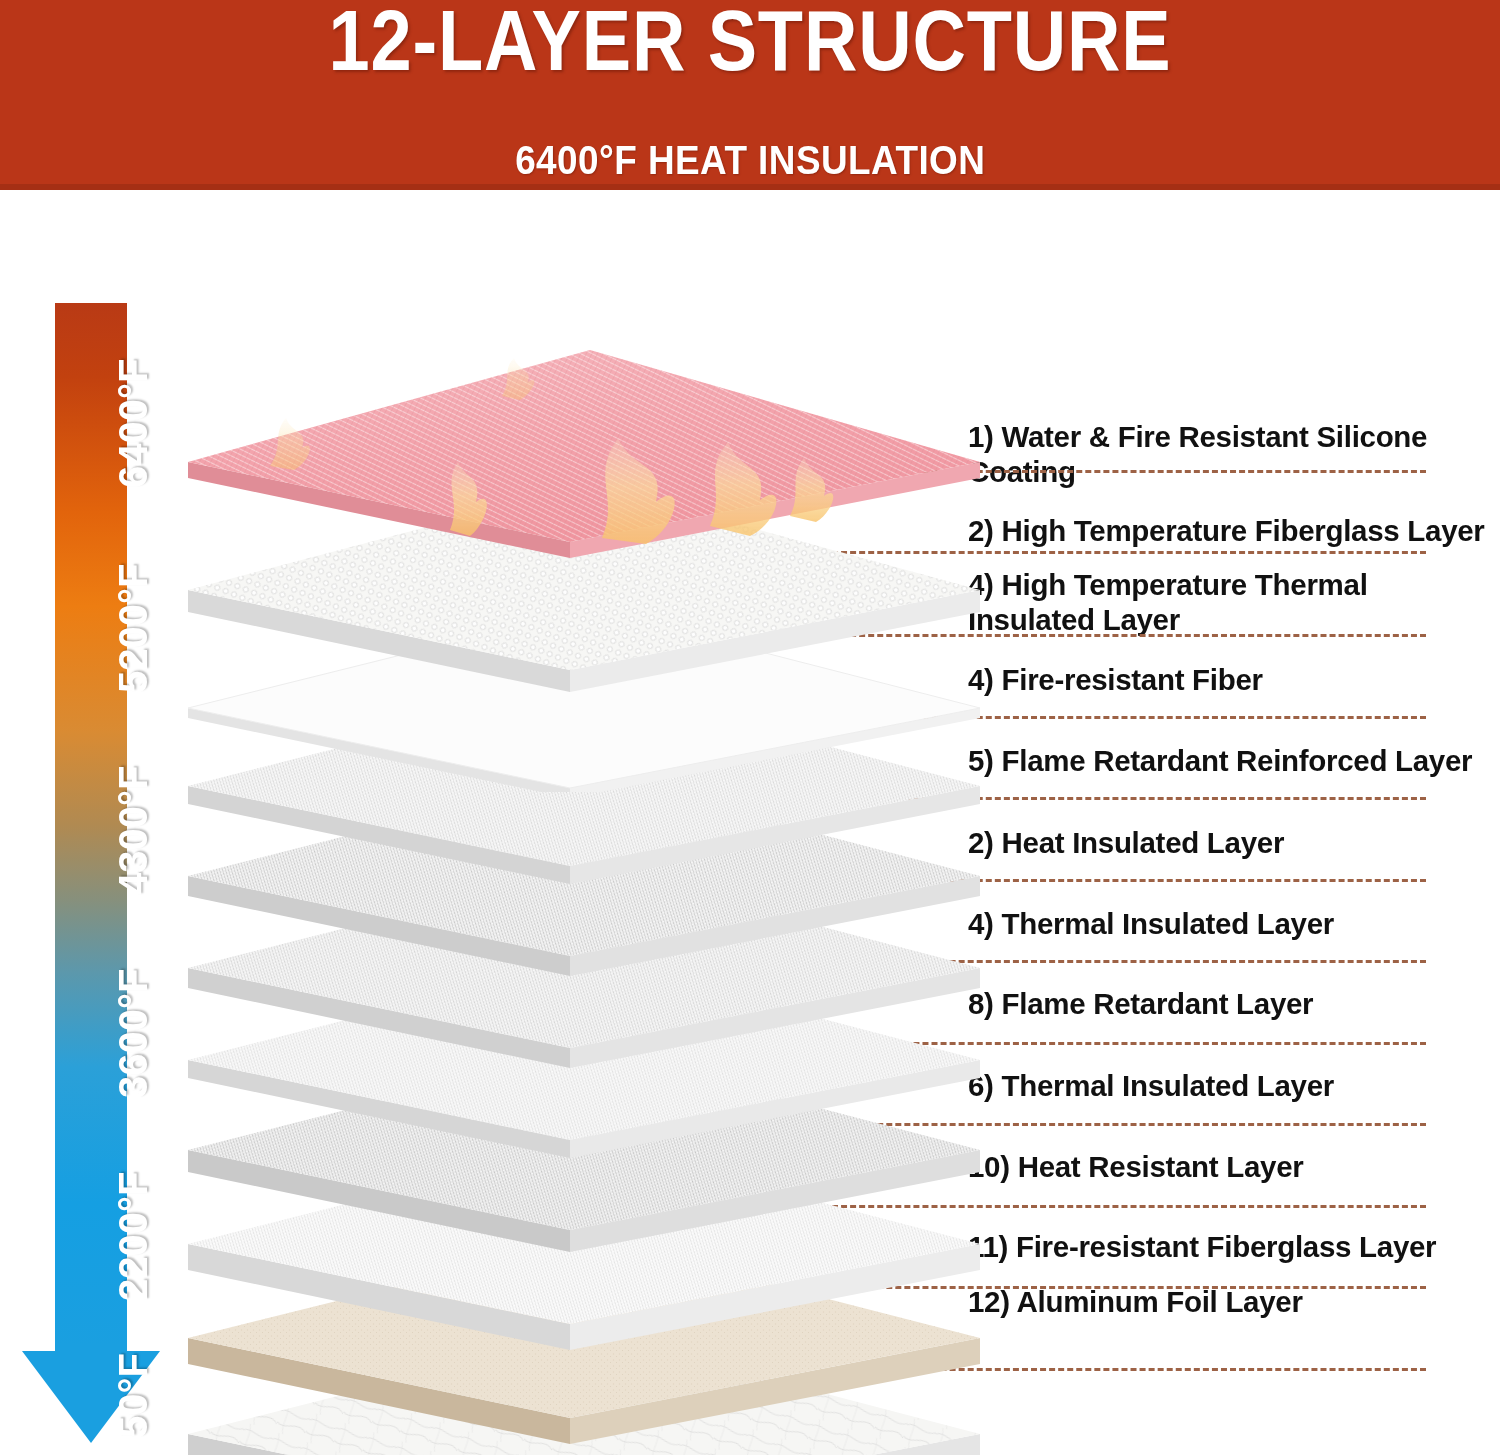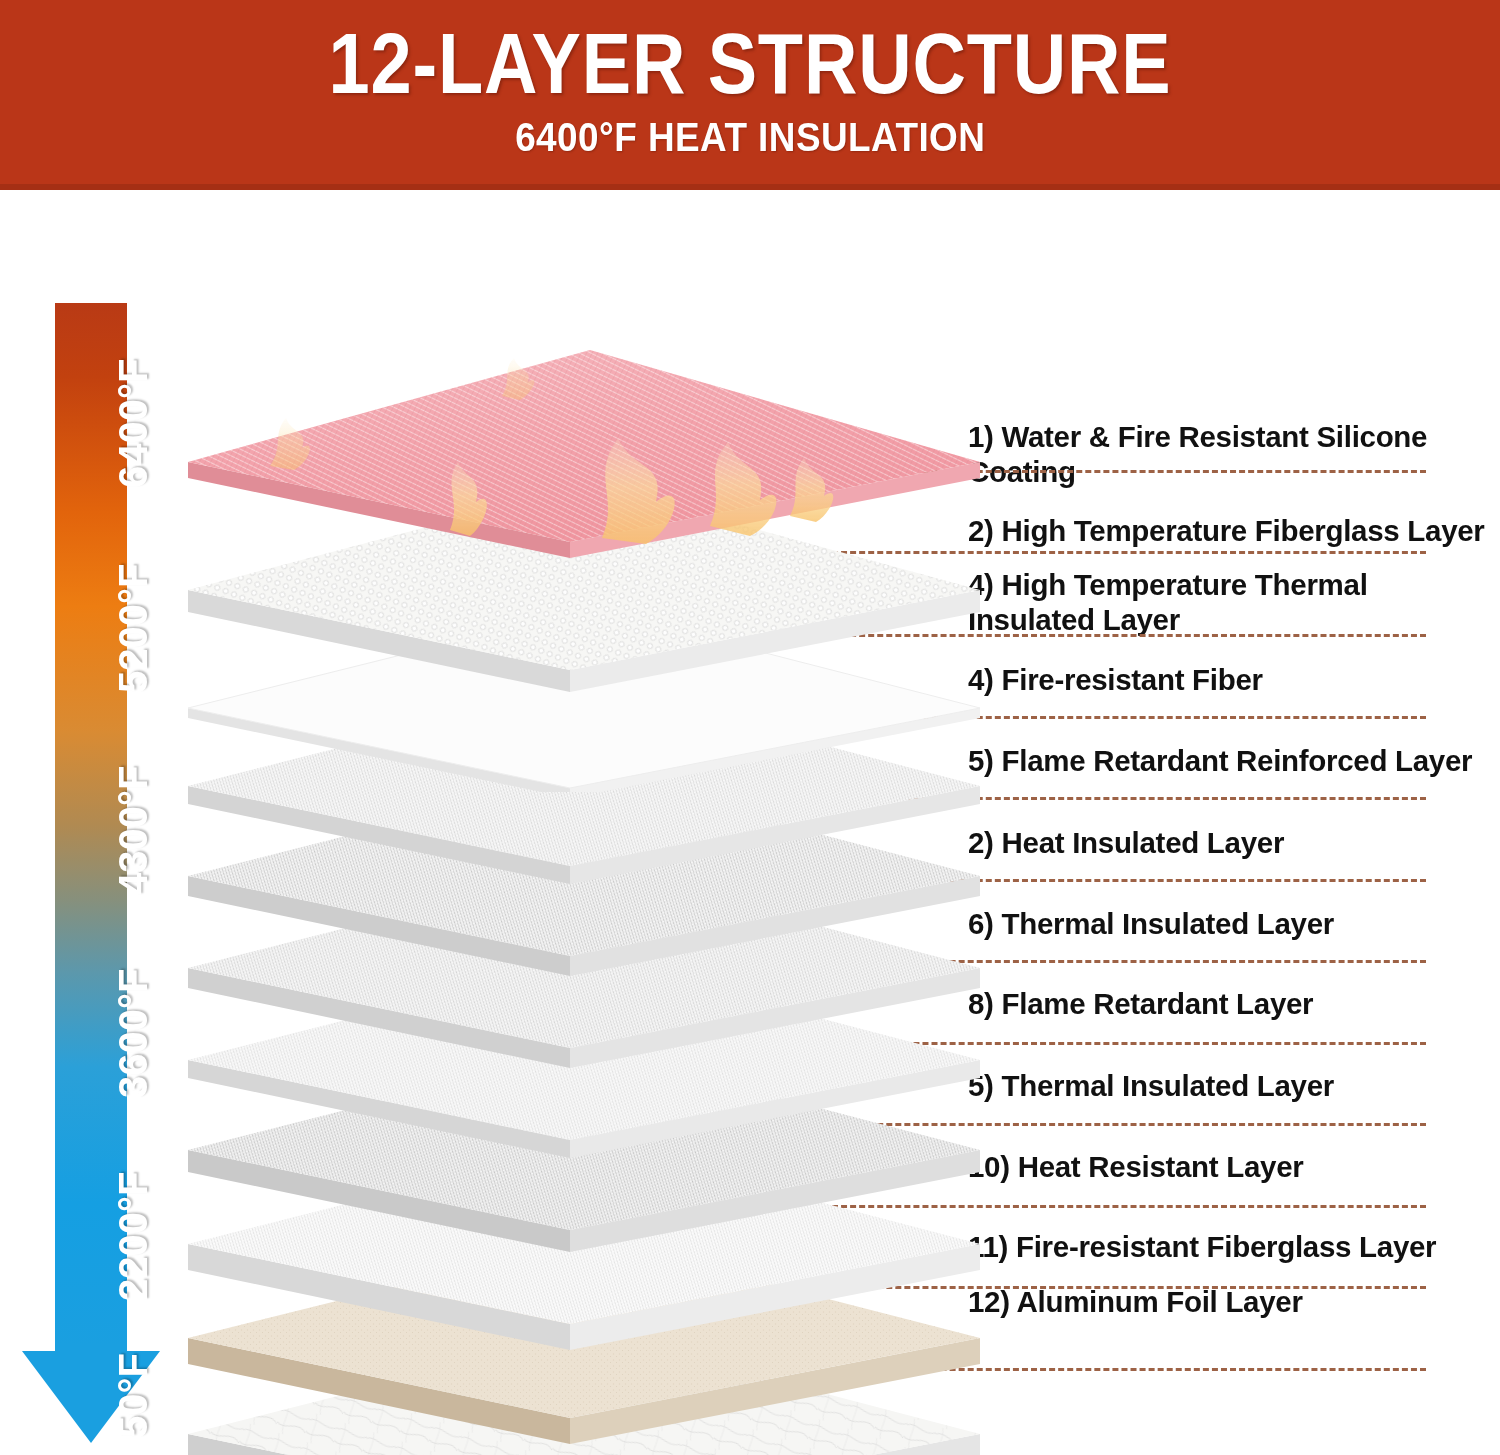--- a/index.html
+++ b/index.html
@@ -23,21 +23,21 @@
   .header-band {
     position: absolute;
     left: 0; top: 0;
     width: 1500px;
     height: 190px;
     background: #ba3618;
     border-bottom: 6px solid #a52f14;
     display: flex;
     flex-direction: column;
     align-items: center;
-    justify-content: center;
+    justify-content: space-between;
   }
   .header-title {
     color: #ffffff;
     font-family: "Liberation Sans Narrow", "Liberation Sans", sans-serif;
     font-weight: bold;
     font-size: 86px;
     line-height: 0.95;
     letter-spacing: 1px;
     transform: scaleX(0.86);
     transform-origin: center;
@@ -416,27 +416,27 @@
     <div class="label-row" style="top:333px;">
       <div class="label-text">4) Fire-resistant Fiber</div>
     </div>
     <div class="label-row" style="top:414px;">
       <div class="label-text">5) Flame Retardant Reinforced Layer</div>
     </div>
     <div class="label-row" style="top:496px;">
       <div class="label-text">2) Heat Insulated Layer</div>
     </div>
     <div class="label-row" style="top:577px;">
-      <div class="label-text">6) Thermal Insulated Layer</div>
+      <div class="label-text">4) Thermal Insulated Layer</div>
     </div>
     <div class="label-row" style="top:657px;">
       <div class="label-text">8) Flame Retardant Layer</div>
     </div>
     <div class="label-row" style="top:739px;">
-      <div class="label-text">5) Thermal Insulated Layer</div>
+      <div class="label-text">6) Thermal Insulated Layer</div>
     </div>
     <div class="label-row" style="top:820px;">
       <div class="label-text">10) Heat Resistant Layer</div>
     </div>
     <div class="label-row" style="top:900px;">
       <div class="label-text">11) Fire-resistant Fiberglass Layer</div>
     </div>
     <div class="label-row" style="top:955px;">
       <div class="label-text">12) Aluminum Foil Layer</div>
     </div>

